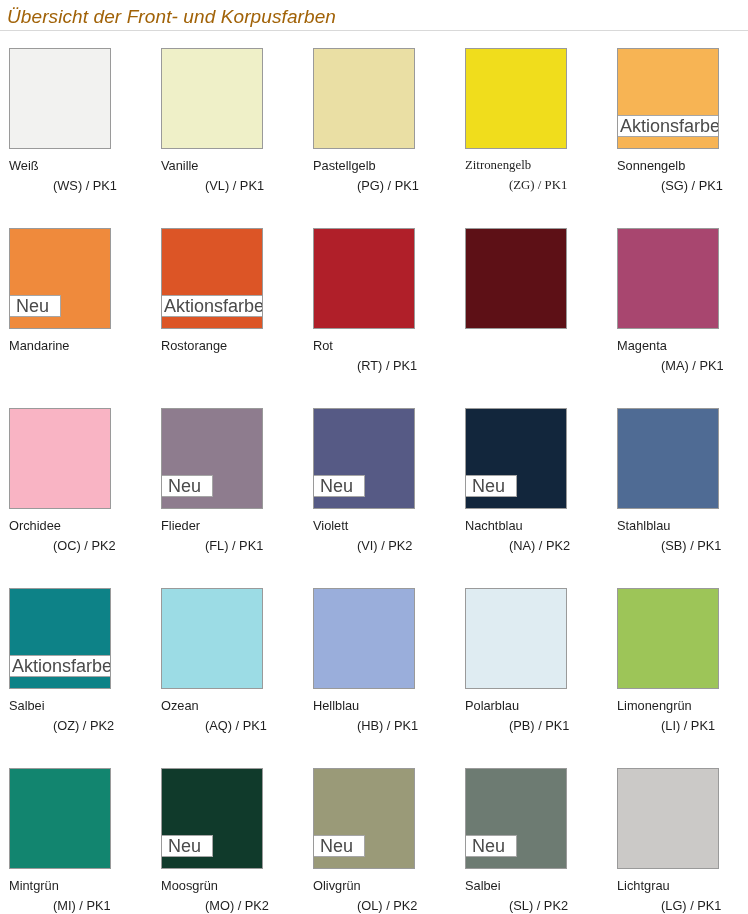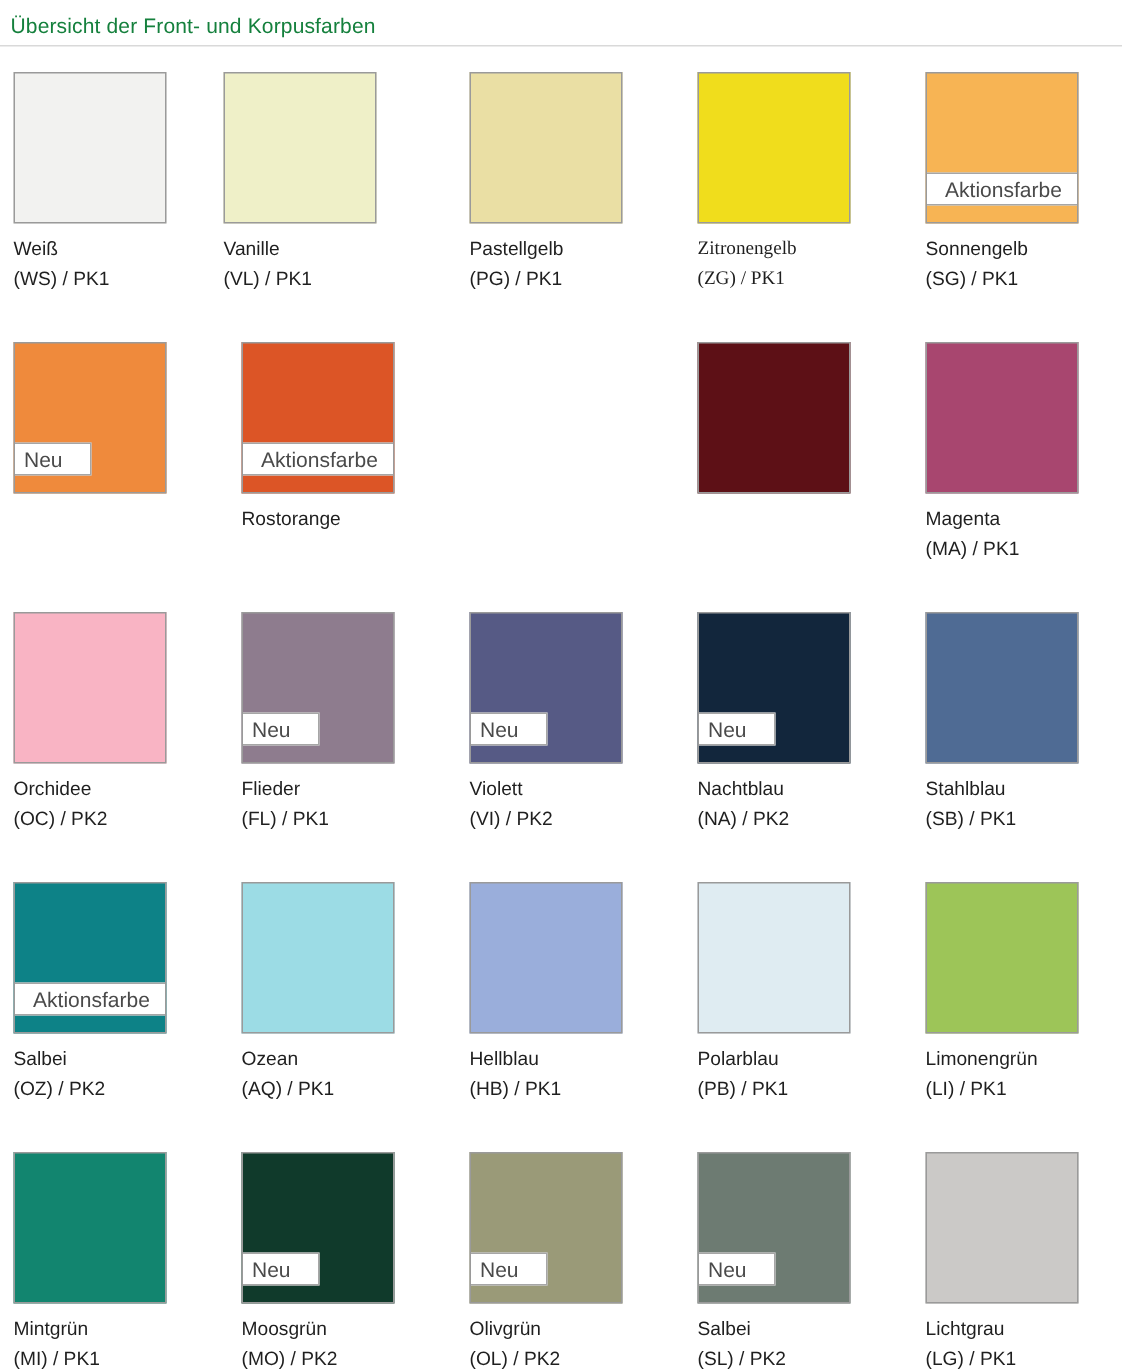--- a/index.html
+++ b/index.html
@@ -14,25 +14,26 @@
     font-family: "Liberation Sans", sans-serif;
     color: #222222;
     overflow: hidden;
     position: relative;
   }
 
   #page-title {
     position: absolute;
     left: 7px;
     top: 9px;
-    font-size: 14px;
+    font-size: 19px;
     line-height: 16px;
-    color: #15803d;
+    color: #a16207;
     letter-spacing: 0.1px;
     white-space: nowrap;
+    font-style: italic;
   }
 
   #title-rule {
     position: absolute;
     left: 0;
     top: 30px;
     width: 748px;
     height: 1px;
     background: #d9d9d9;
   }
@@ -67,21 +68,21 @@
   }
 
   .swatch-badge {
     position: absolute;
     left: -1px;
     bottom: 11px;
     height: 22px;
     background: #ffffff;
     border: 1px solid #a6a6a6;
     color: #4a4a4a;
-    font-size: 14px;
+    font-size: 18px;
     line-height: 20px;
     text-align: left;
     padding: 0 6px;
     white-space: nowrap;
   }
   .swatch-badge.badge-neu {
     width: 52px;
   }
   .swatch-badge.badge-aktion {
     width: 104px;
@@ -92,39 +93,39 @@
   .swatch-caption {
     position: absolute;
     left: 9px;
     top: 116px;
     width: 145px;
     font-size: 12.8px;
     line-height: 19.5px;
     color: #1f1f1f;
   }
   .caption-name { display: block; white-space: nowrap; }
-  .caption-code { display: block; white-space: nowrap; }
+  .caption-code { display: block; white-space: nowrap; margin-left: 44px; }
 </style>
 </head>
 <body>
 
 <div id="page-title">Übersicht der Front- und Korpusfarben</div>
 
 <div id="title-rule"></div>
 
 <div id="swatch-grid">
     <div class="grid-row">
       <div class="swatch-cell" style="left: 0px;">
         <div class="swatch-chip" style="background: rgb(242, 242, 240);"></div>
         <div class="swatch-caption">
           <span class="caption-name">Weiß</span>
           <span class="caption-code">(WS) / PK1</span>
         </div>
       </div>
-      <div class="swatch-cell" style="left: 140px;">
+      <div class="swatch-cell" style="left: 152px;">
         <div class="swatch-chip" style="background: rgb(239, 240, 200);"></div>
         <div class="swatch-caption">
           <span class="caption-name">Vanille</span>
           <span class="caption-code">(VL) / PK1</span>
         </div>
       </div>
       <div class="swatch-cell" style="left: 304px;">
         <div class="swatch-chip" style="background: rgb(234, 223, 164);"></div>
         <div class="swatch-caption">
           <span class="caption-name">Pastellgelb</span>
@@ -147,28 +148,36 @@
           <span class="caption-code">(SG) / PK1</span>
         </div>
       </div>
     </div>
     <div class="grid-row">
       <div class="swatch-cell" style="left: 0px;">
         <div class="swatch-chip" style="background: rgb(239, 138, 60);">
           <div class="swatch-badge badge-neu">Neu</div>
         </div>
         <div class="swatch-caption">
+          <span class="caption-name">Mandarine</span>
         </div>
       </div>
       <div class="swatch-cell" style="left: 152px;">
         <div class="swatch-chip" style="background: rgb(220, 85, 38);">
           <div class="swatch-badge badge-aktion">Aktionsfarbe</div>
         </div>
         <div class="swatch-caption">
           <span class="caption-name">Rostorange</span>
+        </div>
+      </div>
+      <div class="swatch-cell" style="left: 304px;">
+        <div class="swatch-chip" style="background: rgb(176, 31, 41);"></div>
+        <div class="swatch-caption">
+          <span class="caption-name">Rot</span>
+          <span class="caption-code">(RT) / PK1</span>
         </div>
       </div>
       <div class="swatch-cell" style="left: 456px;">
         <div class="swatch-chip" style="background: rgb(93, 16, 22);"></div>
       </div>
       <div class="swatch-cell" style="left: 608px;">
         <div class="swatch-chip" style="background: rgb(168, 70, 111);"></div>
         <div class="swatch-caption">
           <span class="caption-name">Magenta</span>
           <span class="caption-code">(MA) / PK1</span>

